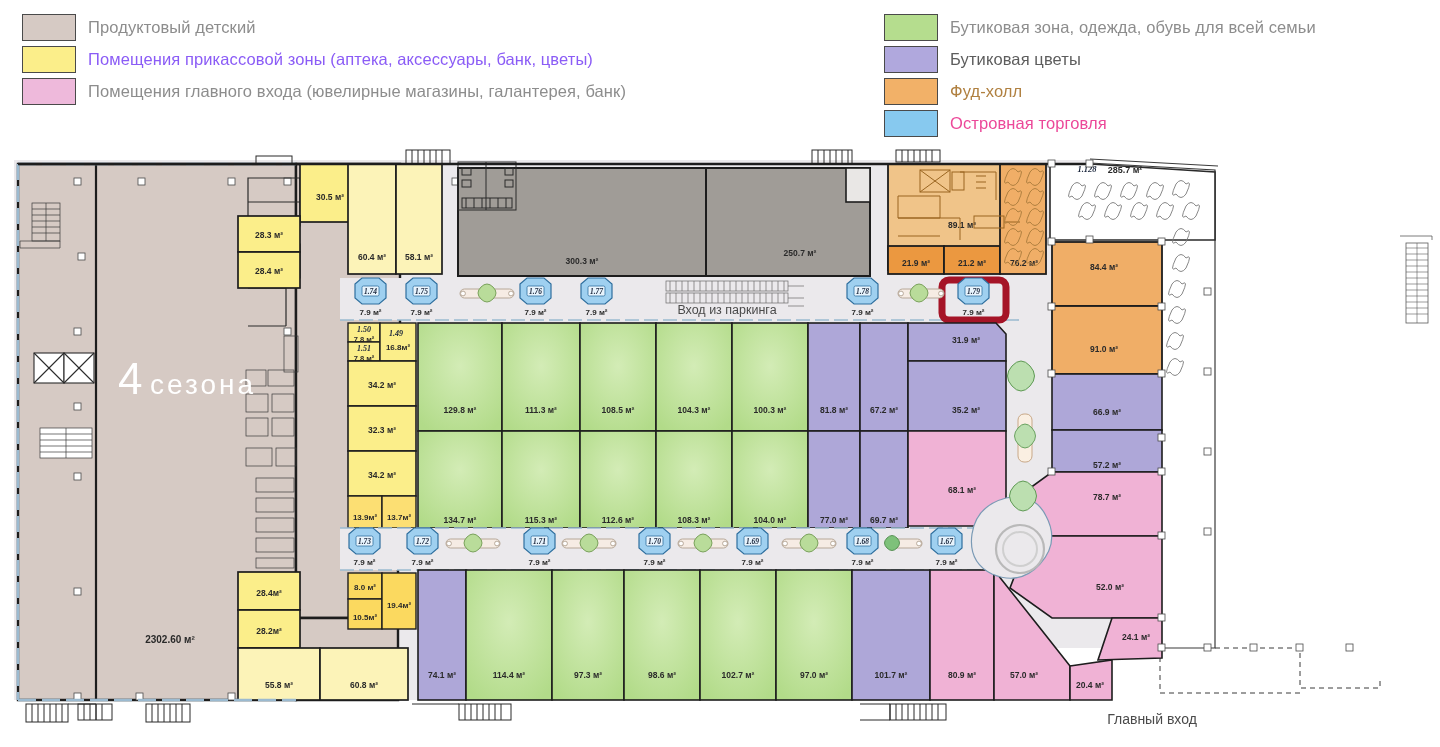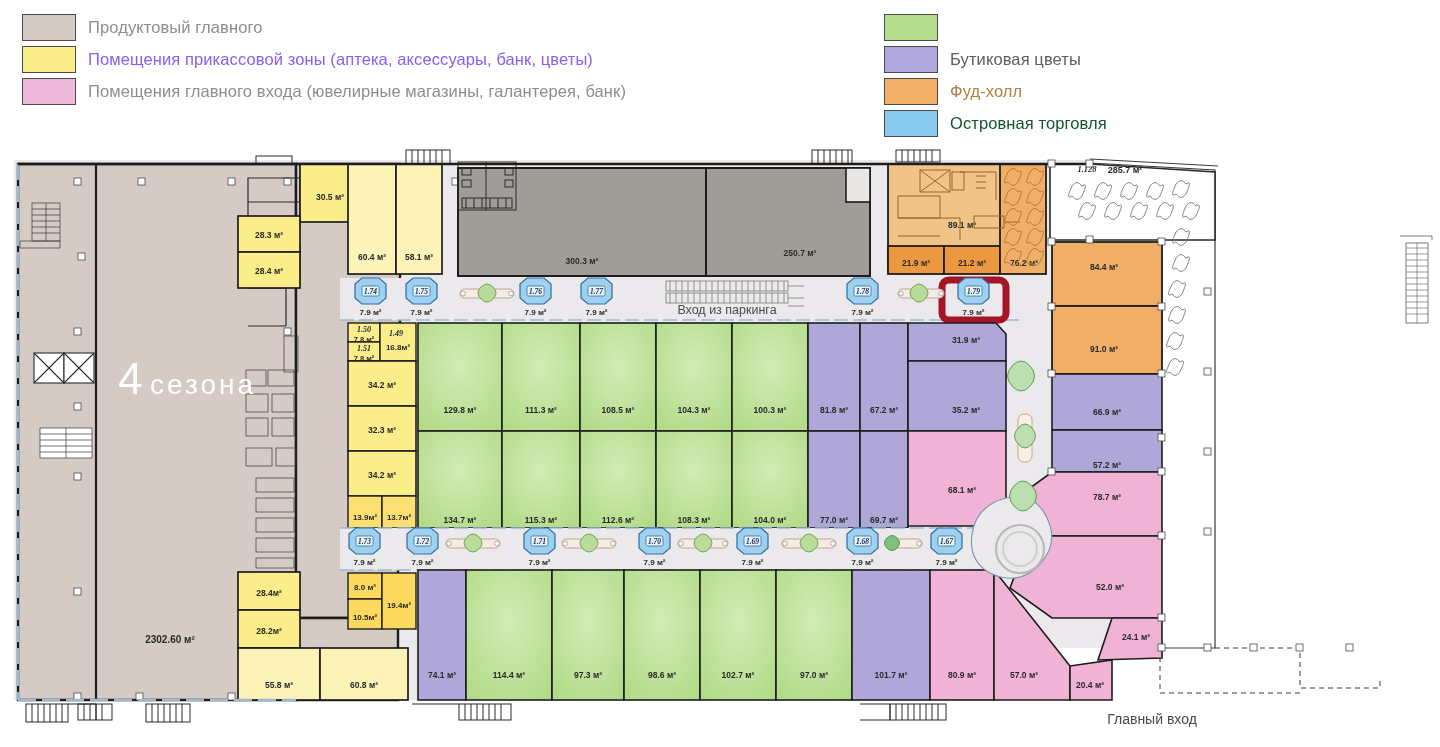--- a/index.html
+++ b/index.html
@@ -42,47 +42,48 @@
     fill:#4a4a4a;
   }
 </style>
 </head>
 <body>
 
 <div id="legend">
   <div class="legend-col" id="legend-left">
     <div class="legend-row">
       <div class="legend-swatch" style="background:#d6cac4"></div>
-      <div class="legend-label" style="color:#8d8d8d">Продуктовый главного</div>
+      <div class="legend-label" style="color:#8d8d8d">Продуктовый детский</div>
     </div>
     <div class="legend-row">
       <div class="legend-swatch" style="background:#fbee8a"></div>
       <div class="legend-label" style="color:#8b5cf6">Помещения прикассовой зоны (аптека, аксессуары, банк, цветы)</div>
     </div>
     <div class="legend-row">
       <div class="legend-swatch" style="background:#eeb9db"></div>
       <div class="legend-label" style="color:#8d8d8d">Помещения главного входа (ювелирные магазины, галантерея, банк)</div>
     </div>
   </div>
 
   <div class="legend-col" id="legend-right">
     <div class="legend-row">
       <div class="legend-swatch" style="background:#b5dd8e"></div>
+      <div class="legend-label" style="color:#8d8d8d">Бутиковая зона, одежда, обувь для всей семьи</div>
     </div>
     <div class="legend-row">
       <div class="legend-swatch" style="background:#b0a8dd"></div>
       <div class="legend-label" style="color:#5d5d5d">Бутиковая цветы</div>
     </div>
     <div class="legend-row">
       <div class="legend-swatch" style="background:#f2b168"></div>
       <div class="legend-label" style="color:#b08040">Фуд-холл</div>
     </div>
     <div class="legend-row">
       <div class="legend-swatch" style="background:#87c9ef"></div>
-      <div class="legend-label" style="color:#14532d">Островная торговля</div>
+      <div class="legend-label" style="color:#ec4899">Островная торговля</div>
     </div>
   </div>
 </div>
 
 <div id="plan">
 <svg width="1440" height="599" viewBox="0 0 1440 599" xmlns="http://www.w3.org/2000/svg">
   <defs>
     <pattern id="hatch" width="6" height="6" patternUnits="userSpaceOnUse">
       <path d="M0,6 L6,0" stroke="#8a8a8a" stroke-width="0.7"></path>
     </pattern>

